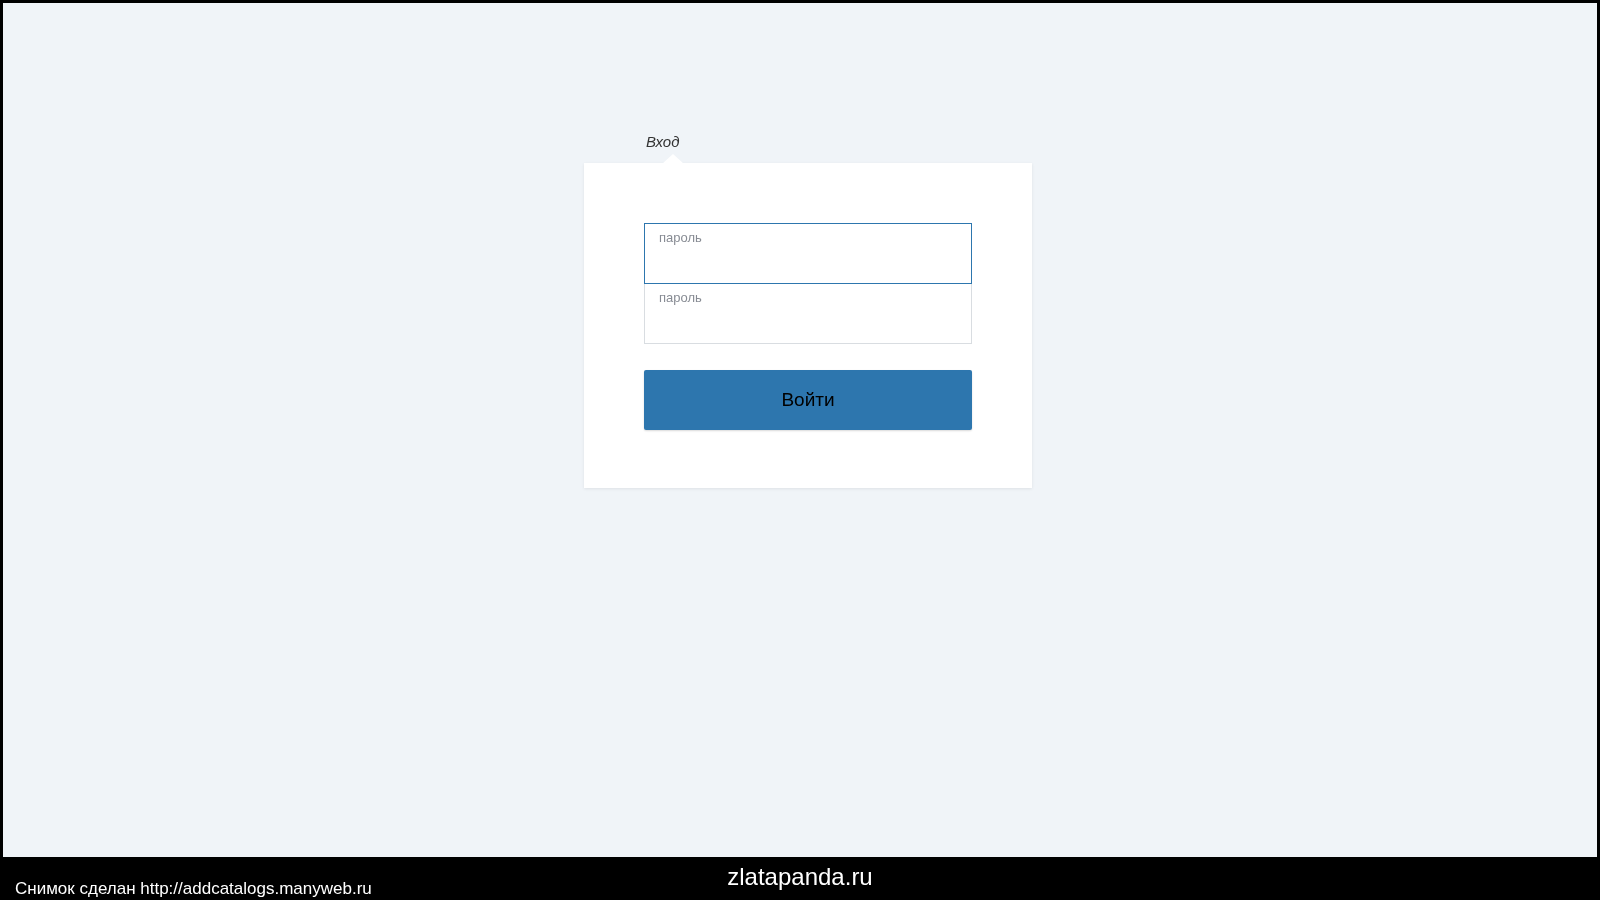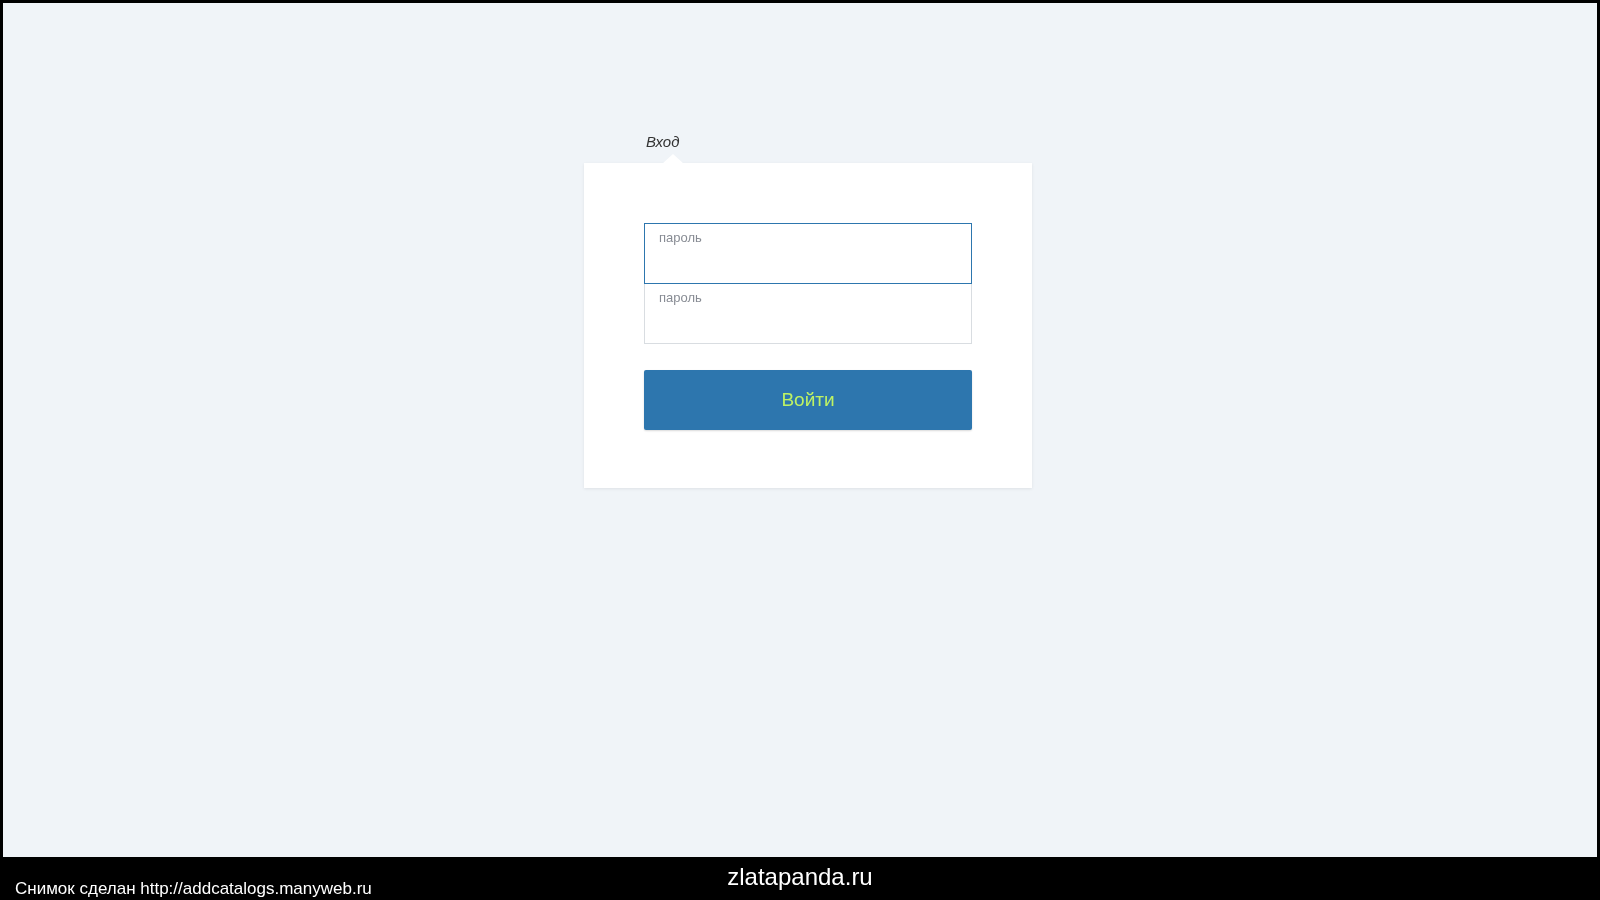--- a/index.html
+++ b/index.html
@@ -69,21 +69,21 @@
       font-size: 16px;
       height: 24px;
       background: transparent;
       color: #222;
     }
     .login-button {
       display: block;
       width: 100%;
       margin-top: 26px;
       background: #2d76ae;
-      color: #bef264;
+      color: #000000;
       border: none;
       border-radius: 2px;
       font-size: 19px;
       padding: 19px 0;
       cursor: pointer;
       box-shadow: 0 1px 2px rgba(0,0,0,0.15);
     }
     .footer-bar {
       position: absolute;
       left: 0;

